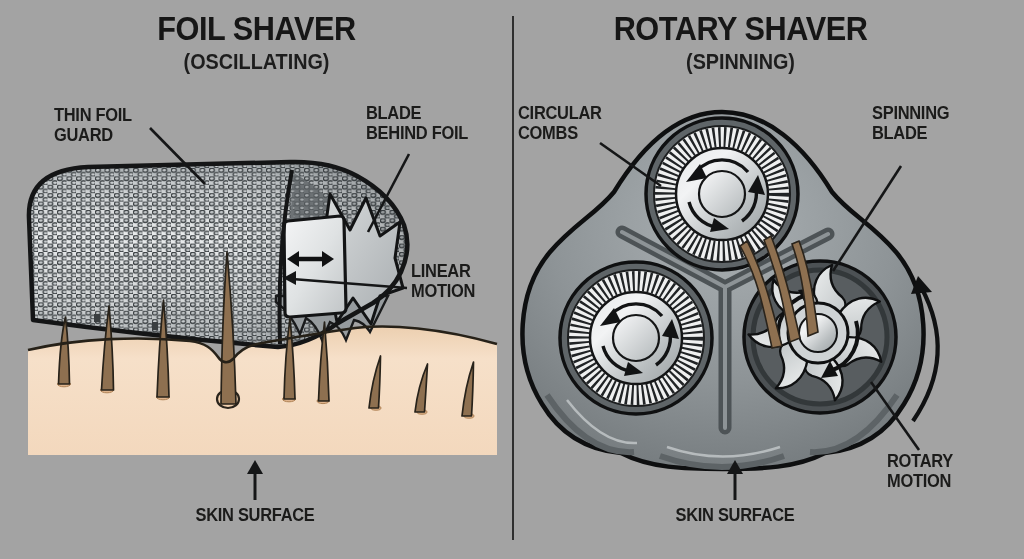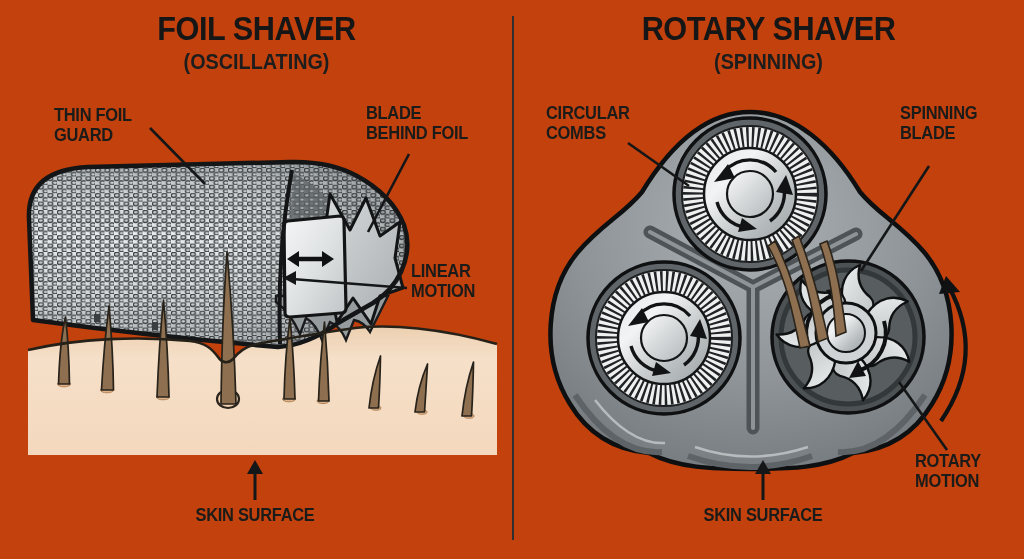--- a/index.html
+++ b/index.html
@@ -1,20 +1,20 @@
 <!DOCTYPE html>
 <html><head>
 <meta charset="utf-8">
 <style>
   html,body{margin:0;padding:0;background:#ffffff;}
-  .canvas{position:relative;width:1024px;height:559px;background:#c2410c;overflow:hidden;
+  .canvas{position:relative;width:1024px;height:559px;background:#a3a3a3;overflow:hidden;
           font-family:"Liberation Sans", sans-serif;color:#1b1b1a;}
   .panel{position:absolute;top:0;height:559px;}
   .panel.left{left:0;width:513px;}
-  .panel.right{left:513px;width:511px;}
+  .panel.right{left:485px;width:511px;}
   .divider{position:absolute;left:512px;top:16px;width:2px;height:524px;background:#2f2f2f;}
   .titleblock{position:absolute;top:12px;left:0;width:100%;text-align:center;line-height:1.05;}
   .title{font-size:33px;font-weight:700;letter-spacing:-0.5px;transform:scaleX(.93);transform-origin:center top;color:#161616;}
   .subtitle{font-size:22px;font-weight:700;letter-spacing:0;transform:scaleX(.90);transform-origin:center top;margin-top:3px;color:#1d1d1d;}
   .lbl{position:absolute;font-weight:700;font-size:17.5px;line-height:20px;letter-spacing:-0.3px;
        white-space:pre-line;color:#1b1b1a;transform:scaleX(.94);transform-origin:left top;}
   .lbl-center{text-align:center;transform-origin:center top;}
   svg{position:absolute;top:0;left:0;}
 </style>
 </head>

